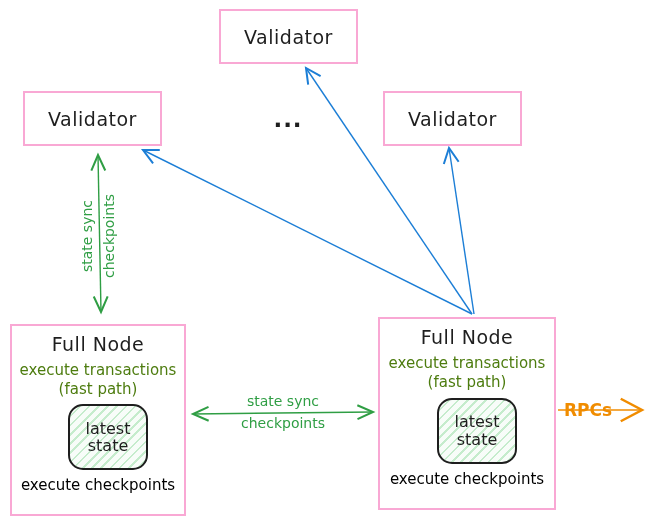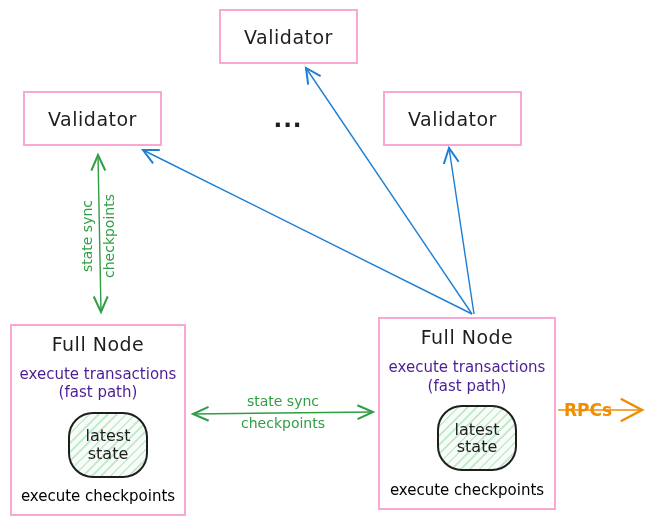--- a/index.html
+++ b/index.html
@@ -7,26 +7,26 @@
     position:relative; width:651px; height:526px; background:#ffffff;
     font-family:"DejaVu Sans", sans-serif; color:#1e1e1e; overflow:hidden;
   }
   .box {
     position:absolute; border:2px solid #f9a8d4; background:#ffffff;
     box-sizing:border-box; display:flex; align-items:center; justify-content:center;
   }
   .validator { font-size:19px; letter-spacing:0.5px; }
   .fullnode {
     flex-direction:column; justify-content:space-between;
-    padding:7px 2px 9px 2px; text-align:center;
+    padding:7px 2px 20px 2px; text-align:center;
   }
   .fn-title { font-size:19px; letter-spacing:0.5px; }
-  .fn-exec { color:#4c1d95; font-size:15px; line-height:1.25; }
+  .fn-exec { color:#4d7c0f; font-size:15px; line-height:1.25; }
   .fn-state {
-    width:72px; height:58px; border:2px solid #1e1e1e; border-radius:25px;
+    width:72px; height:58px; border:2px solid #1e1e1e; border-radius:15px;
     display:flex; align-items:center; justify-content:center;
     font-size:16px; line-height:1.1; padding:2px;
     background:repeating-linear-gradient(135deg,
       rgba(64,192,87,0.30) 0px, rgba(64,192,87,0.30) 1.8px,
       rgba(64,192,87,0.04) 1.8px, rgba(64,192,87,0.04) 6.5px);
     margin-left:20px;
   }
   .fn-footer { color:#000000; font-size:15px; }
   .ellipsis {
     position:absolute; font-size:23px; font-weight:bold; letter-spacing:1px;

